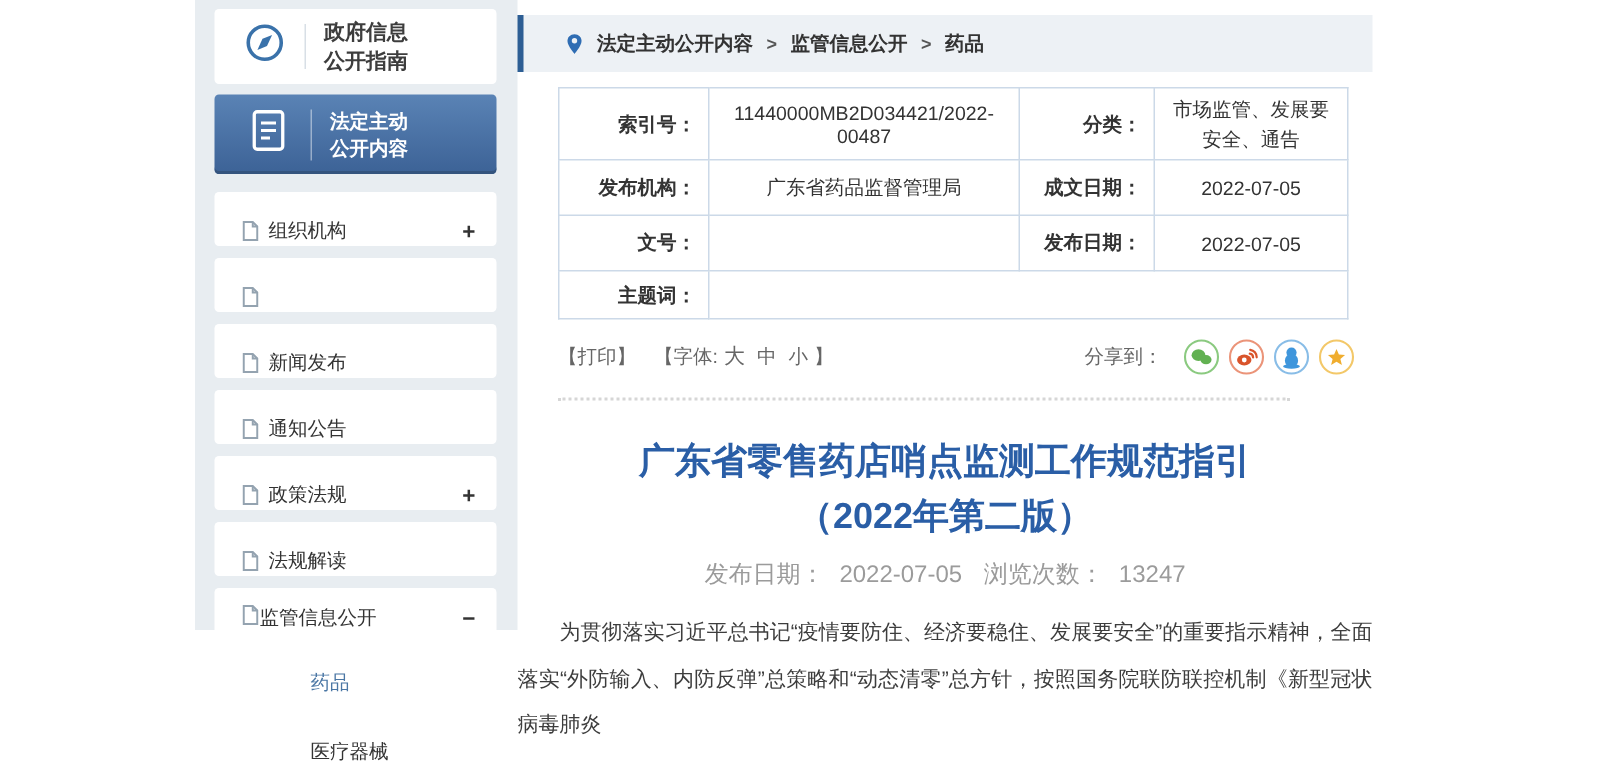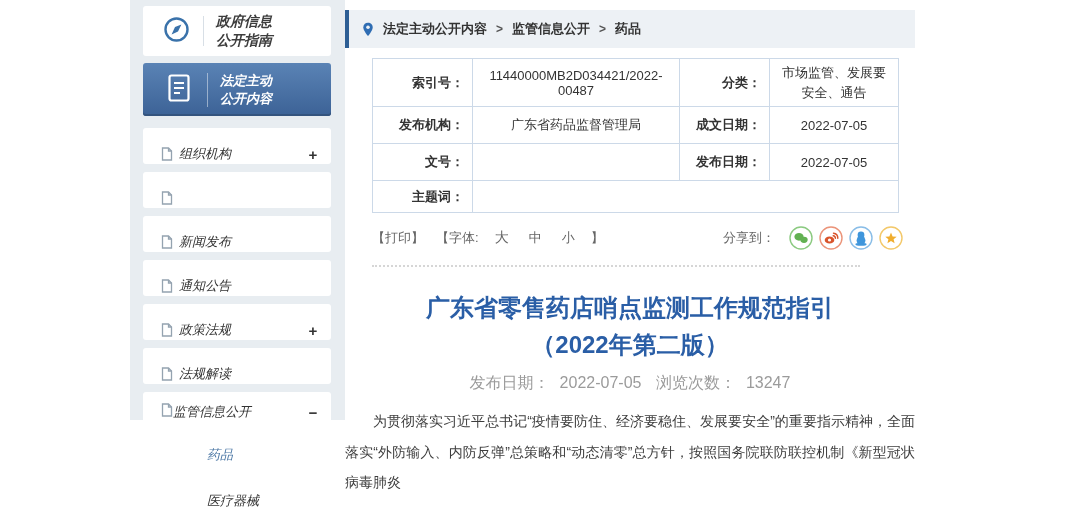--- a/index.html
+++ b/index.html
@@ -2,21 +2,21 @@
 <html><head>
 <meta charset="utf-8">
 <style>
   * { margin:0; padding:0; box-sizing:border-box; }
   html,body { width:1080px; height:516px; overflow:hidden; background:#fff;
     font-family:"Liberation Sans","DejaVu Sans",sans-serif; }
   .page { position:relative; width:1080px; height:516px; background:#fff; }
 
   
   .sidebar { position:absolute; left:130px; top:0; width:215px; height:420px;
-    background:#e8edf1; padding:6px 14px 0 13px;font-style:italic; }
+    background:#e8edf1; padding:6px 14px 0 13px; }
   .side-card { background:#fff; border-radius:3px; }
   .logo-card { height:50px; display:flex; align-items:center; padding:0 10px 0 20px; margin-bottom:7px; }
   .logo-card .divider { width:1px; height:30px; background:#d8dfe6; margin:0 12px 0 13px; }
   .logo-title { font-size:14px; font-weight:600; color:#3d3d3d; line-height:1.35; white-space:pre-line; }
   .active-card { height:53px; display:flex; align-items:center; padding:0 10px 0 22px; margin-bottom:12px;
     background:linear-gradient(180deg,#5a83b5 0%,#3c6296 100%); border-radius:3px;
     box-shadow:inset 0 -2px 0 #34547e; }
   .active-card .divider { width:1px; height:34px; background:rgba(255,255,255,.45); margin:0 12px 0 14px; }
   .active-title { font-size:13px; font-weight:700; color:#fff; line-height:1.35; white-space:pre-line; }
   .menu-item { height:36px; margin-bottom:8px; display:flex; align-items:center;
@@ -26,38 +26,38 @@
   .menu-toggle { font-size:15px; color:#333; font-weight:700; }
   .expand-card { padding-bottom:10px; height:124px; margin-bottom:0; }
   .expand-head { height:40px; display:flex; align-items:center; padding:0 14px 0 18px; cursor:pointer; }
   .sub-item { padding:0 14px 0 64px; height:46px; display:flex; align-items:center;
     font-size:13px; color:#333; cursor:pointer; }
   .sub-item.active { color:#4a76a4; }
 
   
   .main { position:absolute; left:345px; top:0; width:570px; }
   .breadcrumb { margin-top:10px; height:38px; background:#edf1f5; border-left:4px solid #2d5e94;
-    display:flex; align-items:center; padding-left:13px; }
+    display:flex; align-items:center; padding-left:28px; }
   .breadcrumb .pin { margin-right:9px; display:inline-flex; }
   .crumb { font-size:13px; font-weight:700; color:#333; }
   .crumb-sep { font-size:12px; color:#555; margin:0 9px; font-weight:700; }
 
   table.info { border-collapse:collapse; margin:10px 0 0 27px; width:526px; table-layout:fixed; }
   table.info td { border:1px solid #ccd9e8; font-size:13px; color:#333; padding:4px 8px; vertical-align:middle; }
   td.lbl { text-align:right; font-weight:600; white-space:nowrap; }
   td.val { text-align:center; }
   .col-l1 { width:100px; } .col-v1 { width:207px; } .col-l2 { width:90px; } .col-v2 { width:129px; }
   tr.r1 td { height:47px; } tr.r2 td { height:37px; } tr.r3 td { height:51px; }
   tr.r4 td { height:37px; } tr.r5 td { height:32px; }
   .preline { white-space:pre-line; line-height:1.5; }
   td.lbl-top { vertical-align:middle; }
 
   .controls { margin:10px 0 0 27px; width:531px; height:30px; display:flex; align-items:center; }
   .ctl { font-size:13px; color:#666; cursor:pointer; }
-  .ctl-font { margin-left:12px; display:flex; align-items:flex-start;gap:12px; }
+  .ctl-font { margin-left:12px; display:flex; align-items:flex-start; }
   .fs { margin:0 4px; cursor:pointer; }
   .fs-large { font-size:14px; }
   .controls .spacer { flex:1; }
   .share-label { font-size:13px; color:#666; margin-right:8px; }
   .share-ic { width:24px; height:24px; margin-left:6px; display:inline-flex; cursor:pointer; }
 
   .dotted-sep { margin:12px 0 0 27px; width:488px; border-top:2px dotted #d6d6d6; }
 
   .article-title { margin-top:22px; text-align:center; font-size:24px; font-weight:700;
     color:#2a5ea6; line-height:1.55; white-space:pre-line; }

